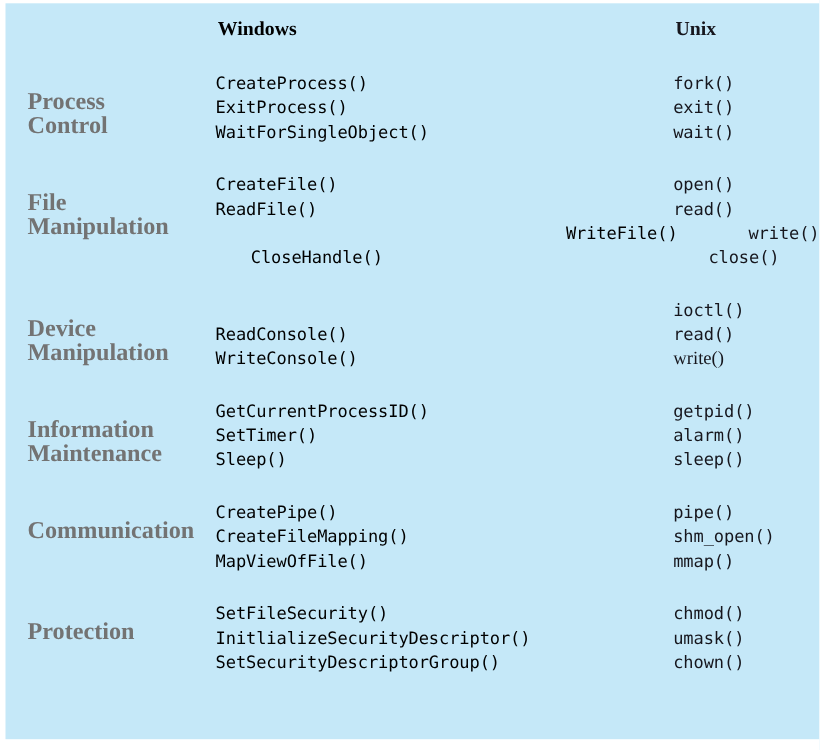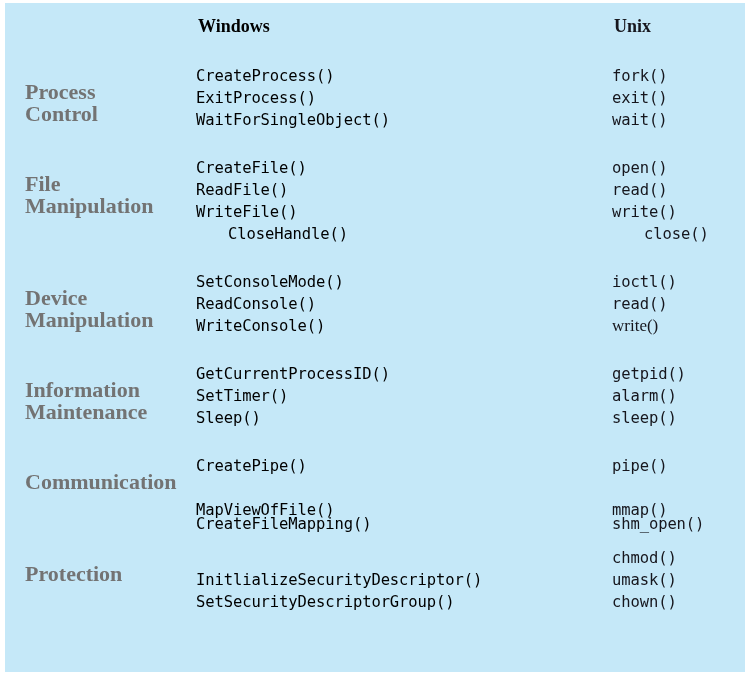--- a/index.html
+++ b/index.html
@@ -115,31 +115,30 @@
         </div>
         <div class="row" style="top: 106px;">
           <div class="cell-windows">WaitForSingleObject()</div>
           <div class="cell-unix">wait()</div>
         </div>
         <div class="row" style="top: 176px;">
           <div class="cell-category">Manipulation</div>
           <div class="cell-windows">ReadFile()</div>
           <div class="cell-unix">read()</div>
         </div>
-        <div class="row" style="top: 198px;">
+        <div class="row" style="top: 198px; text-align: right;">
           <div class="cell-windows">WriteFile()</div>
           <div class="cell-unix">write()</div>
         </div>
         <div class="row" style="top: 220px; margin-left: 32px;">
           <div class="cell-windows">CloseHandle()</div>
           <div class="cell-unix">close()</div>
         </div>
         <div class="row" style="top: 268px;">
           <div class="cell-category">Device</div>
-          <div class="cell-windows">SetConsoleMode()</div>
           <div class="cell-unix">ioctl()</div>
         </div>
         <div class="row" style="top: 290px;">
           <div class="cell-category">Manipulation</div>
           <div class="cell-windows">ReadConsole()</div>
           <div class="cell-unix">read()</div>
         </div>
         <div class="row" style="top: 312px;">
           <div class="cell-windows">WriteConsole()</div>
           <div class="cell-unix serif-variant">write()</div>
@@ -156,30 +155,31 @@
         </div>
         <div class="row" style="top: 404px;">
           <div class="cell-windows">Sleep()</div>
           <div class="cell-unix">sleep()</div>
         </div>
         <div class="row" style="top: 452px;">
           <div class="cell-category">Communication</div>
           <div class="cell-windows">CreatePipe()</div>
           <div class="cell-unix">pipe()</div>
         </div>
-        <div class="row" style="top: 474px; margin-top: 36px;">
+        <div class="row" style="top: 474px;">
           <div class="cell-windows">CreateFileMapping()</div>
           <div class="cell-unix">shm_open()</div>
         </div>
         <div class="row" style="top: 496px;">
           <div class="cell-windows">MapViewOfFile()</div>
           <div class="cell-unix">mmap()</div>
         </div>
         <div class="row" style="top: 544px;">
           <div class="cell-category">Protection</div>
+          <div class="cell-windows">SetFileSecurity()</div>
           <div class="cell-unix">chmod()</div>
         </div>
         <div class="row" style="top: 566px; padding-left: 48px;">
           <div class="cell-windows">InitlializeSecurityDescriptor()</div>
           <div class="cell-unix">umask()</div>
         </div>
         <div class="row" style="top: 588px;">
           <div class="cell-windows">SetSecurityDescriptorGroup()</div>
           <div class="cell-unix">chown()</div>
         </div>

